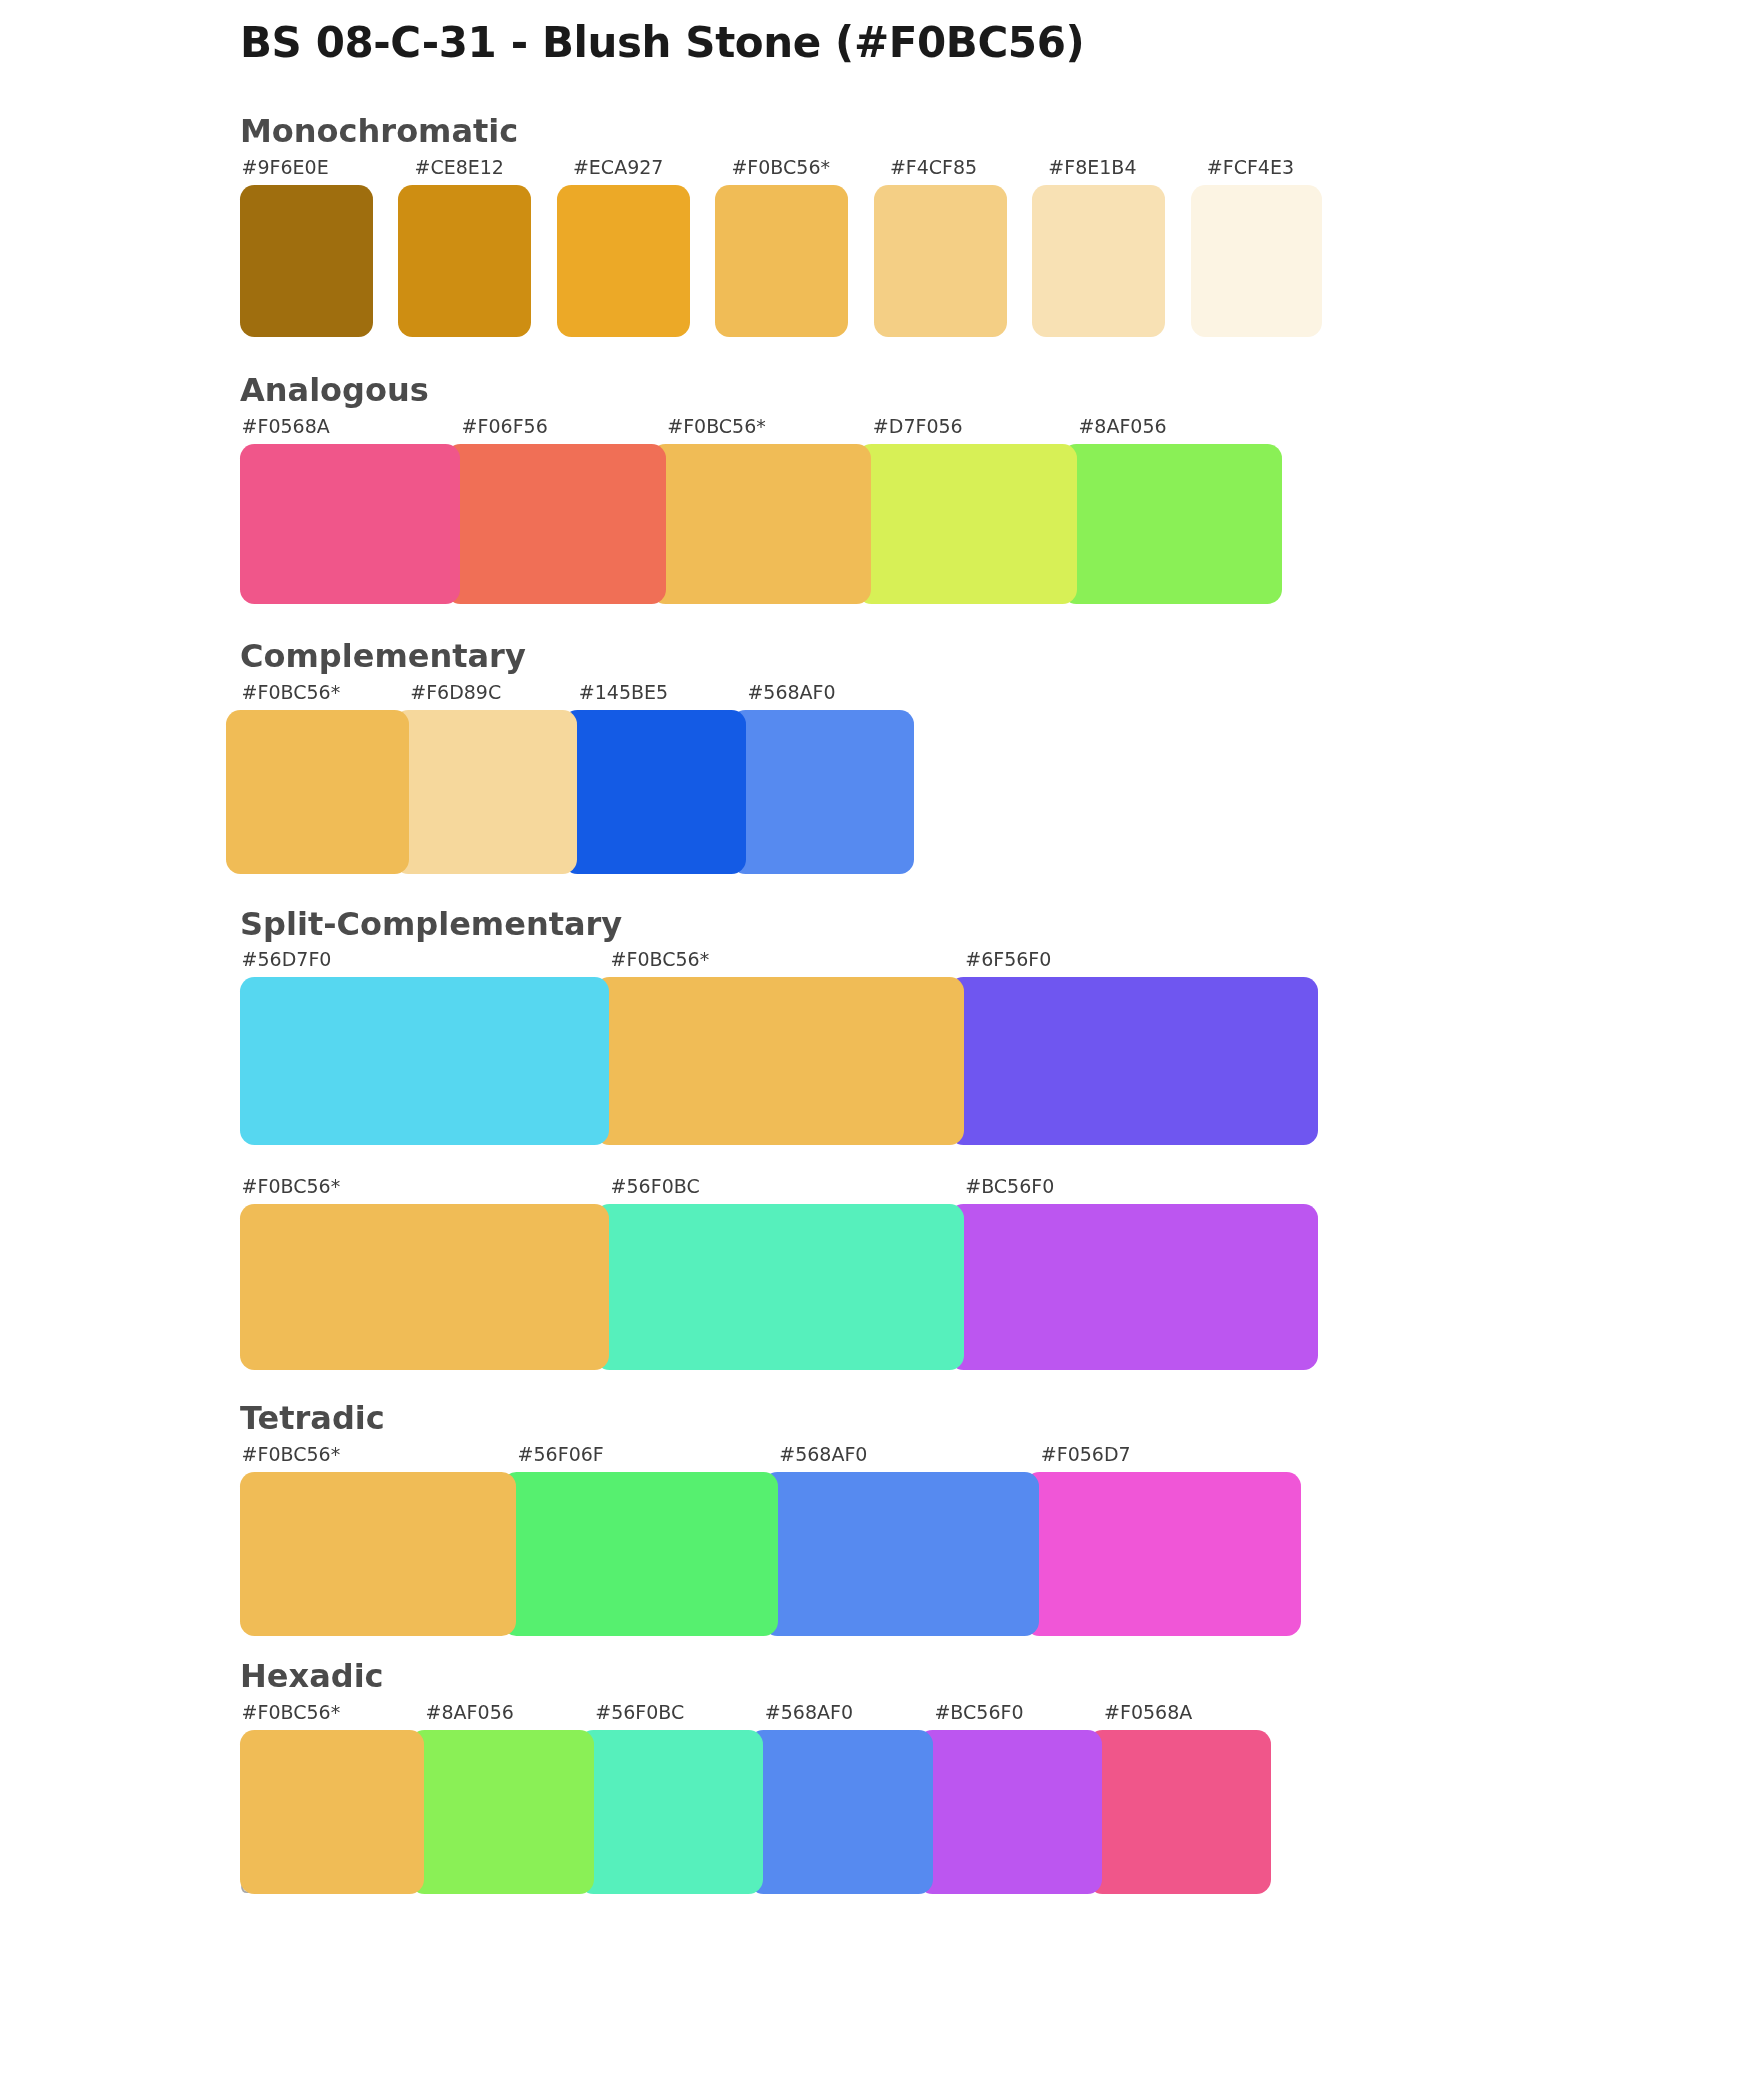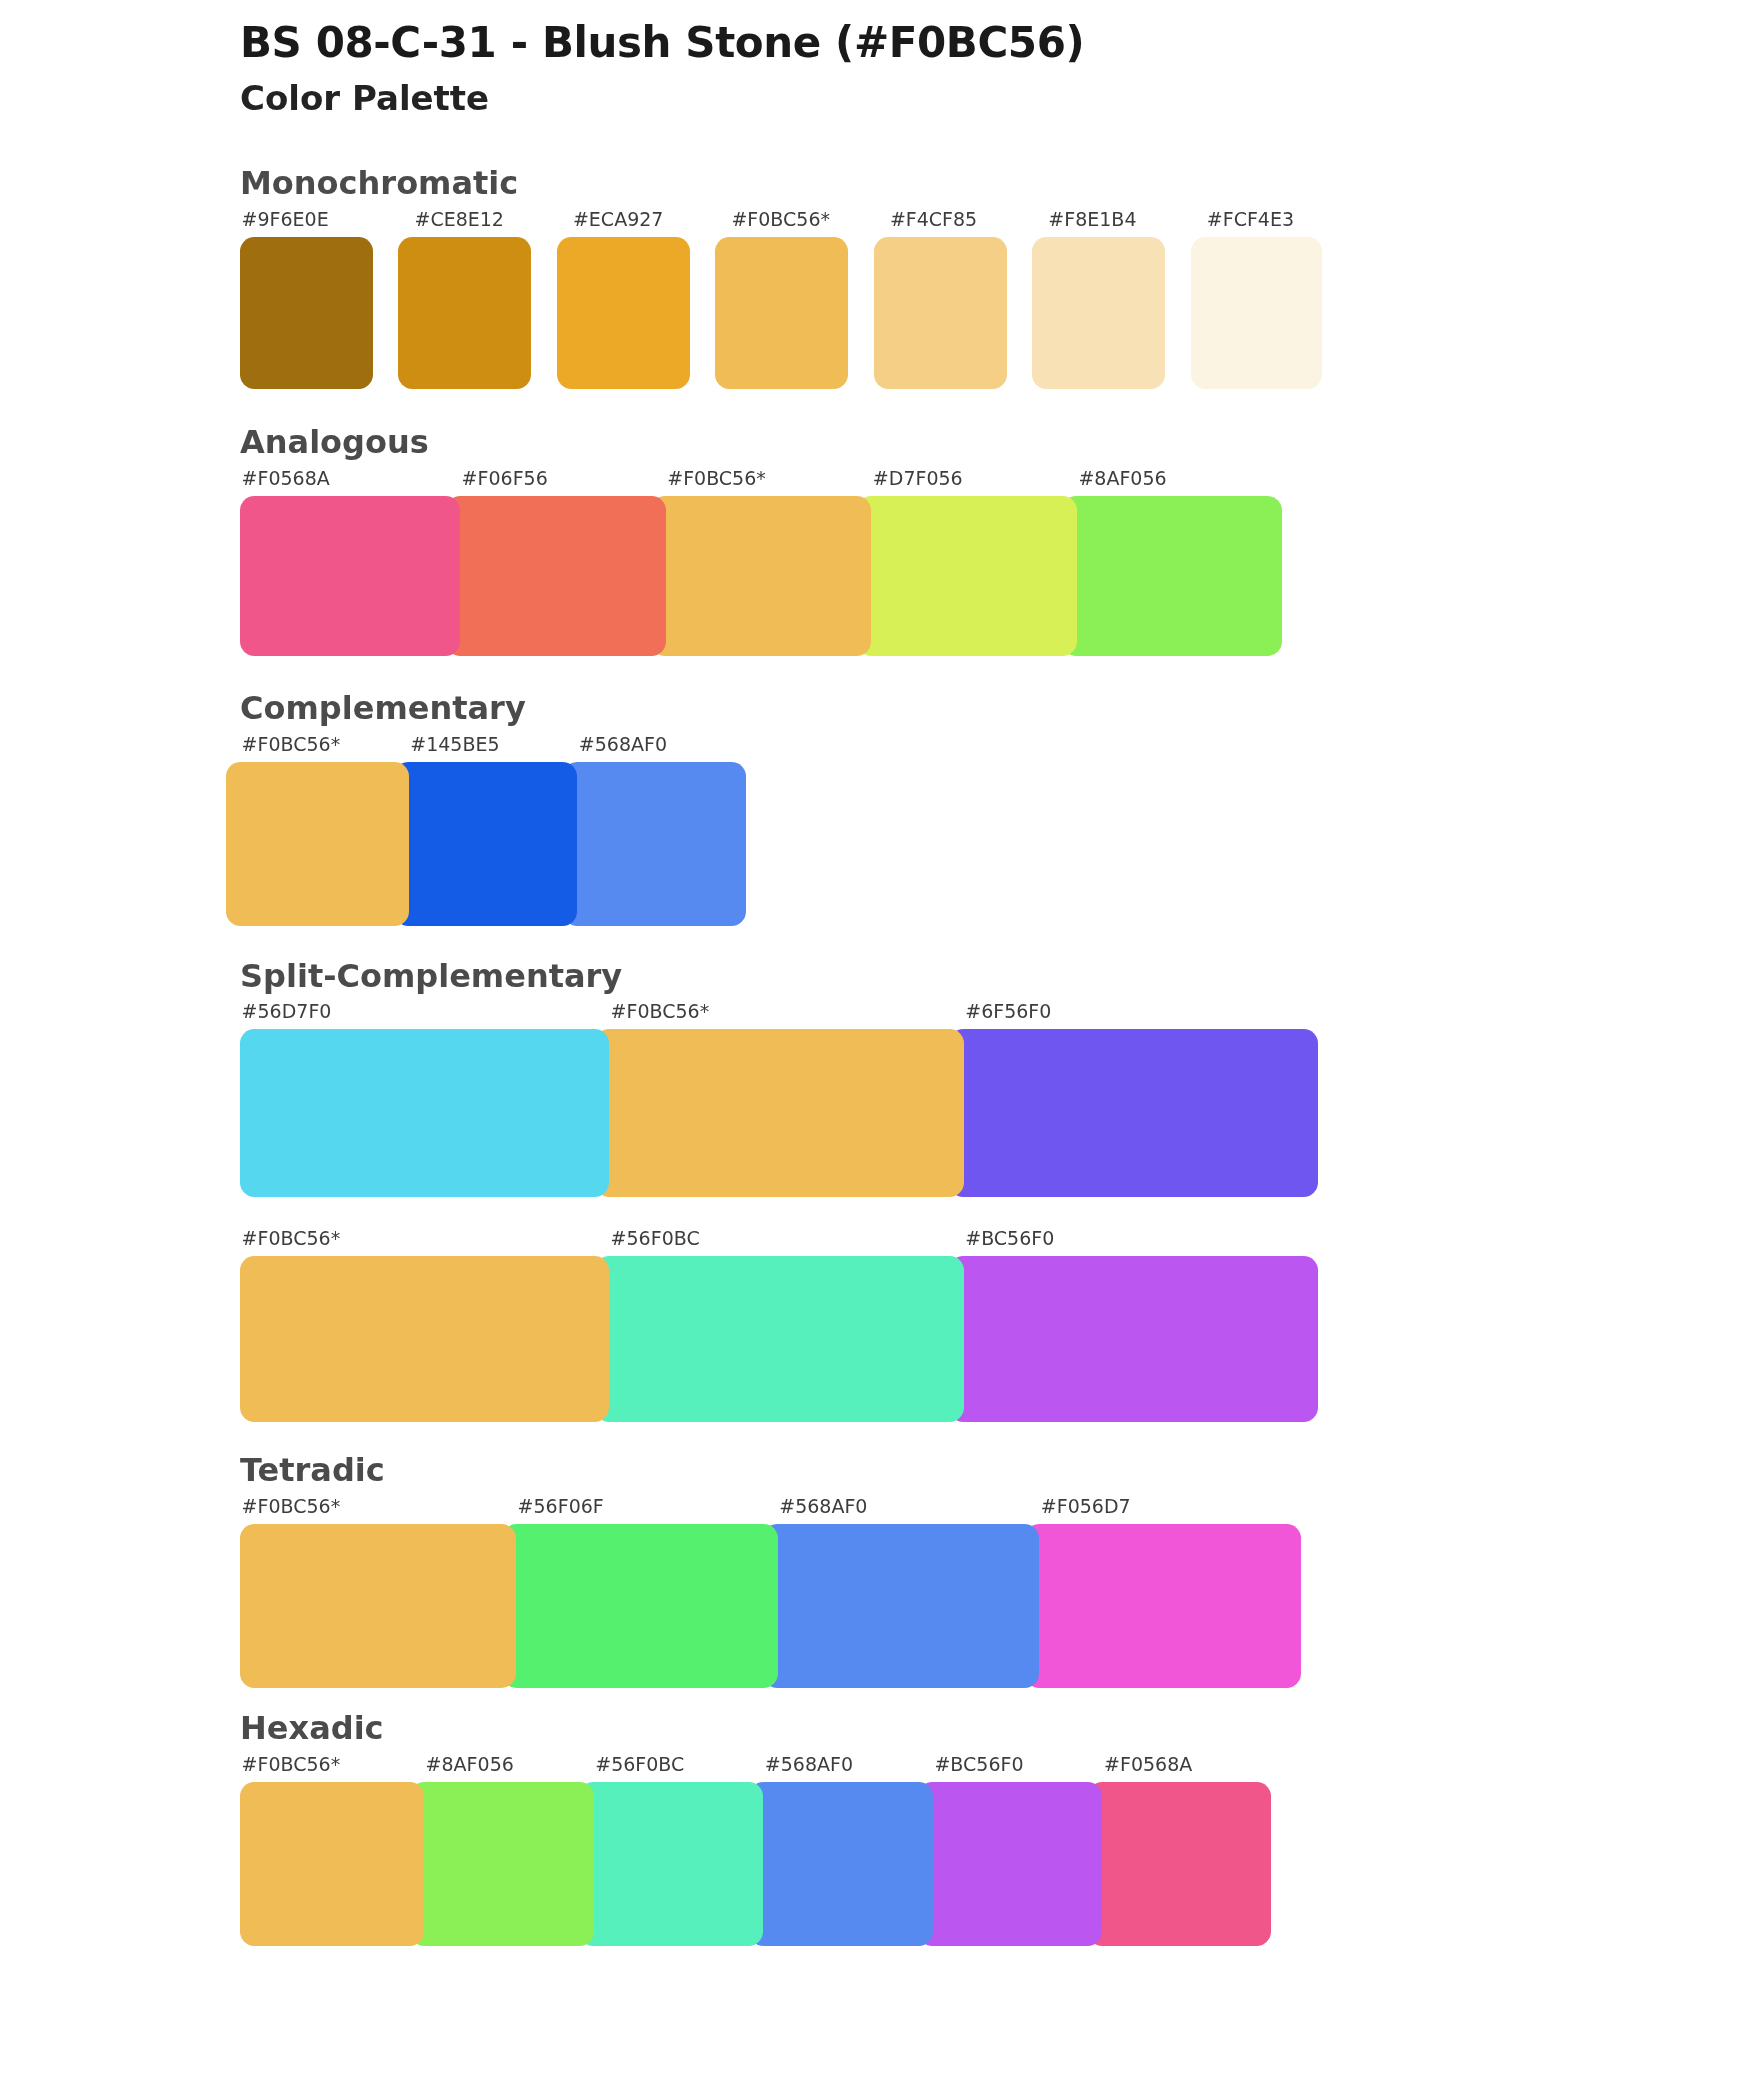--- a/index.html
+++ b/index.html
@@ -113,21 +113,20 @@
     font-family: "DejaVu Sans", "Liberation Sans", sans-serif;
   }
 </style>
 </head>
 <body>
 
 <div class="page">
 
   <div class="header">
     <h1 class="page-title">BS 08-C-31 - Blush Stone (#F0BC56)</h1>
-    <h2 class="page-subtitle">Color Palette</h2>
   </div>
 
   <div class="sections" id="sections-root">
       <div class="section sec-mono">
         <div class="section-title">Monochromatic</div>
         <div class="swatch-row" style="width: 1082px; gap: 40px;">
           <div class="swatch" style="width: 155px; margin-left: 0px; z-index: 100;">
             <span class="swatch-label">#9F6E0E</span>
             <span class="swatch-chip" style="background: rgb(159, 110, 14);"></span>
           </div>
@@ -182,20 +181,24 @@
           </div>
         </div>
       </div>
       <div class="section sec-comp">
         <div class="section-title">Complementary</div>
         <div class="swatch-row" style="width: 1098px;">
           <div class="swatch" style="width: 183px; margin-left: -14.4px; z-index: 99;">
             <span class="swatch-label" style="padding-left: 16px;">#F0BC56*</span>
             <span class="swatch-chip" style="background: rgb(240, 188, 86);"></span>
           </div>
+          <div class="swatch" style="width: 183px; margin-left: -14.4px; z-index: 98;">
+            <span class="swatch-label" style="padding-left: 16px;">#F6D89C</span>
+            <span class="swatch-chip" style="background: rgb(246, 216, 156);"></span>
+          </div>
           <div class="swatch" style="width: 183px; margin-left: -14.4px; z-index: 97;">
             <span class="swatch-label" style="padding-left: 16px;">#145BE5</span>
             <span class="swatch-chip" style="background: rgb(20, 91, 229);"></span>
           </div>
           <div class="swatch" style="width: 183px; margin-left: -14.4px; z-index: 96;">
             <span class="swatch-label" style="padding-left: 16px;">#568AF0</span>
             <span class="swatch-chip" style="background: rgb(86, 138, 240);"></span>
           </div>
         </div>
       </div>

